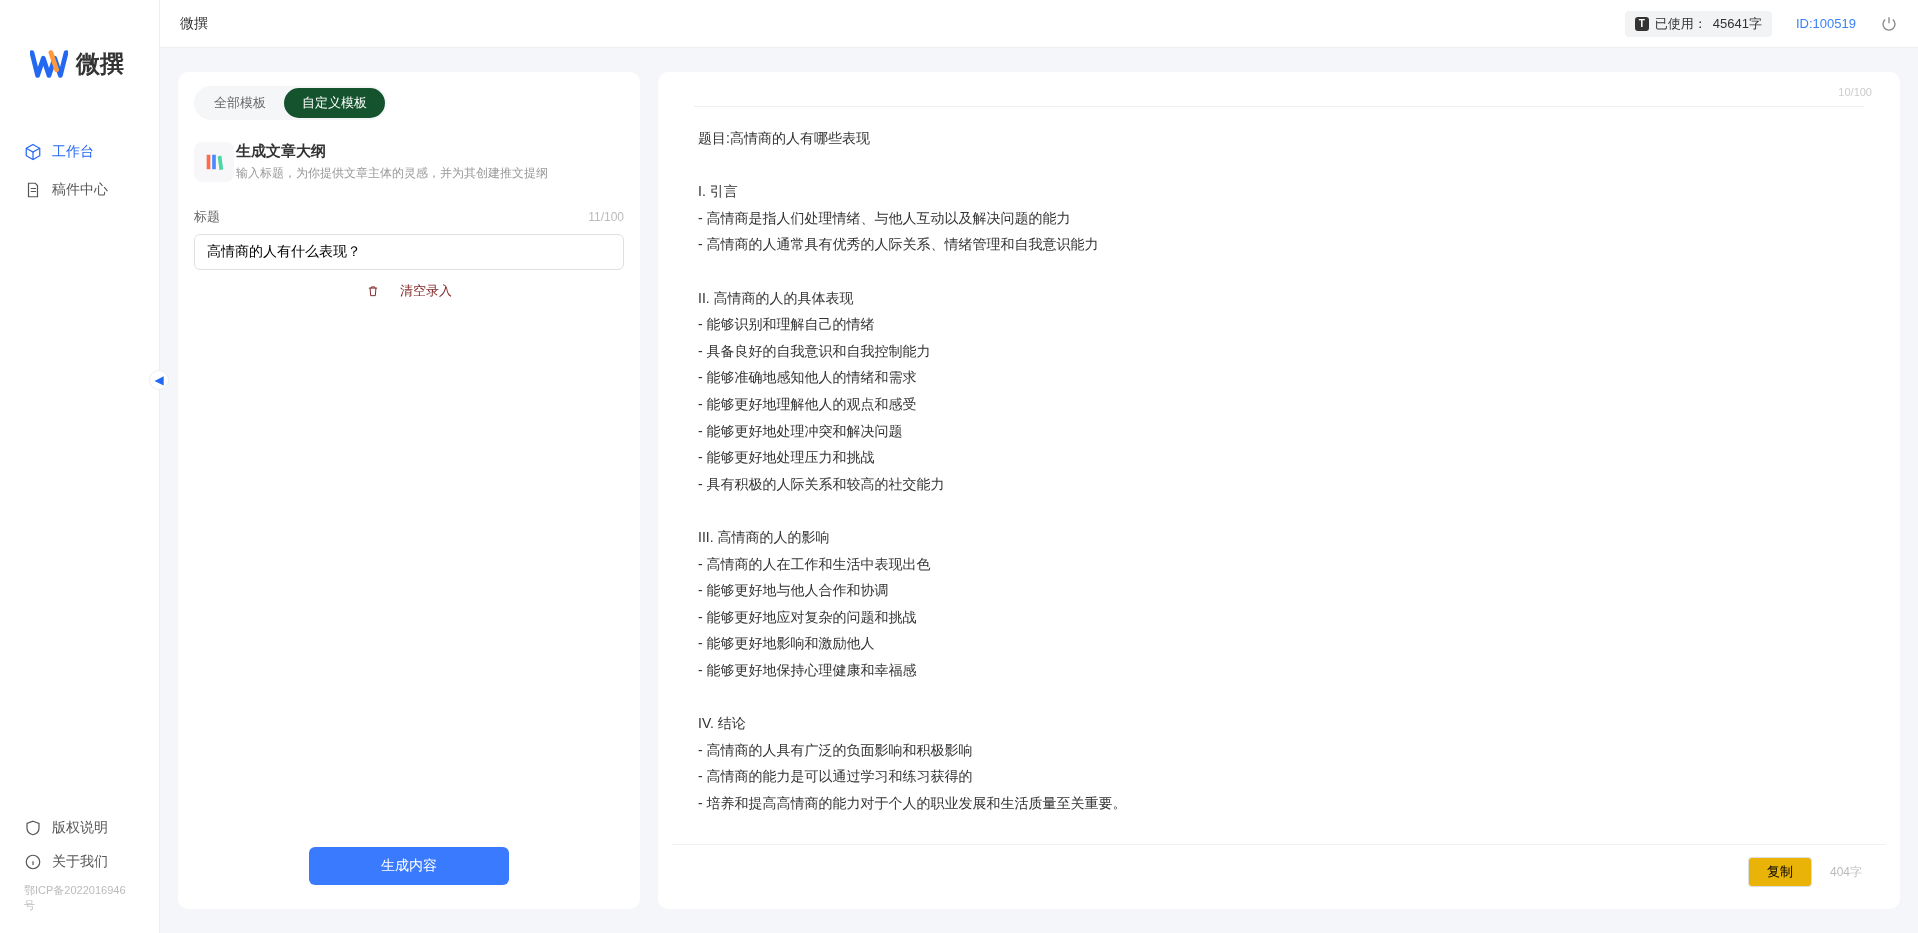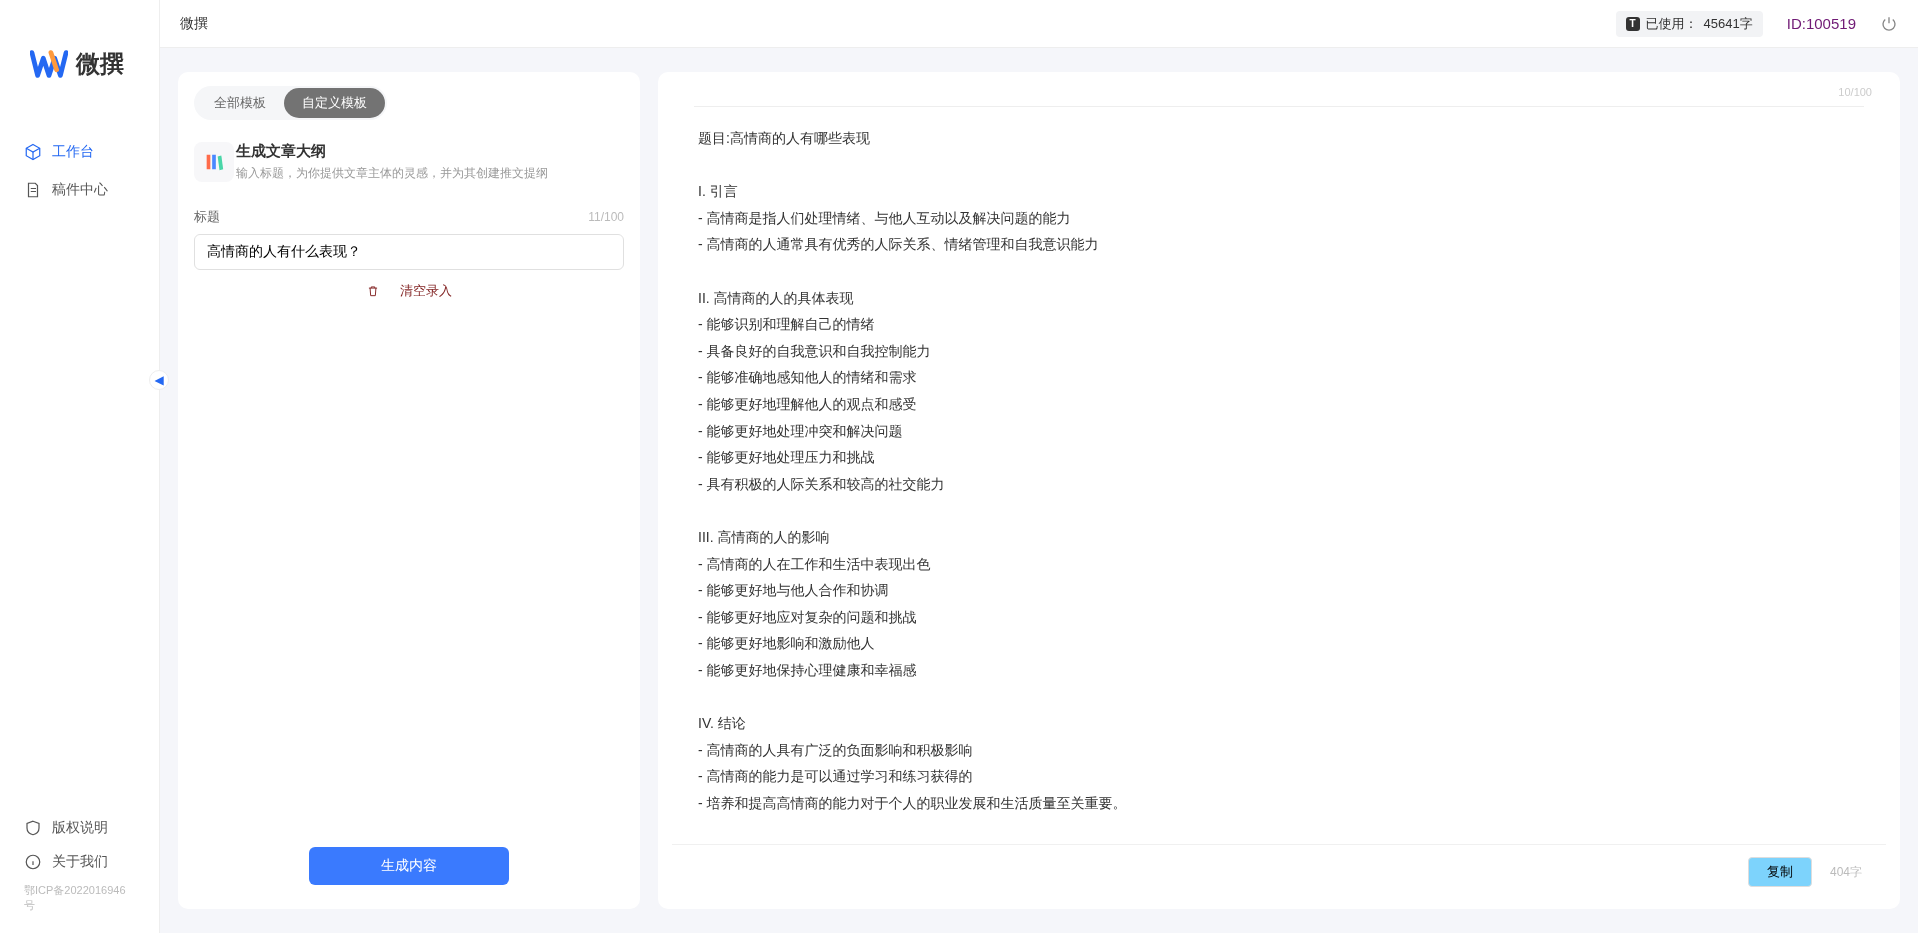--- a/index.html
+++ b/index.html
@@ -75,42 +75,42 @@
 .usage-badge {
   background: #f2f3f5;
   border-radius: 4px;
   padding: 4px 10px;
   font-size: 13px;
   display: flex;
   align-items: center;
   gap: 6px;
 }
 .usage-badge .ui { background: #333; color:#fff; border-radius:3px; font-size:10px; width:14px; height:14px; display:inline-flex; align-items:center; justify-content:center; font-weight:bold; }
-.user-id { font-size: 15px; color: #701a75; }
+.user-id { font-size: 13px; color: #3b82f6; }
 .power-icon { width: 18px; height: 18px; color: #888; cursor: pointer; }
 .content { flex: 1; display: flex; gap: 18px; padding: 24px 18px; overflow: hidden; }
 .panel {
   background: #fff;
   border-radius: 10px;
   display: flex;
   flex-direction: column;
   overflow: hidden;
 }
 .panel-left { width: 462px; }
 .panel-right { flex: 1; }
 .tabs { padding: 14px 16px 10px; }
 .tabs-inner { background: #f5f6f8; border-radius: 20px; display: inline-flex; padding: 2px; }
 .tab {
   padding: 6px 18px;
   border-radius: 16px;
   font-size: 13px;
   cursor: pointer;
   color: #666;
 }
-.tab.active { background: #737373; color: #fff; }
+.tab.active { background: #14532d; color: #fff; }
 .template-card {
   display: flex;
   gap: 2px;
   padding: 12px 16px 16px;
   align-items: flex-start;
 }
 .template-icon {
   width: 40px; height: 40px;
   border-radius: 8px;
   background: #f7f7f9;
@@ -182,21 +182,21 @@
   display: flex;
   justify-content: flex-end;
   align-items: center;
   gap: 18px;
   padding: 12px 24px 22px;
   border-top: 1px solid #f0f0f0;
   margin: 0 14px;
 }
 .copy-btn {
   border: 1px solid #ddd;
-  background: #7dd3fc;
+  background: #eab308;
   border-radius: 4px;
   padding: 5px 18px;
   font-size: 13px;
   cursor: pointer;
 }
 .word-count { font-size: 12px; color: #bbb; }
 </style>
 </head>
 <body>
 

